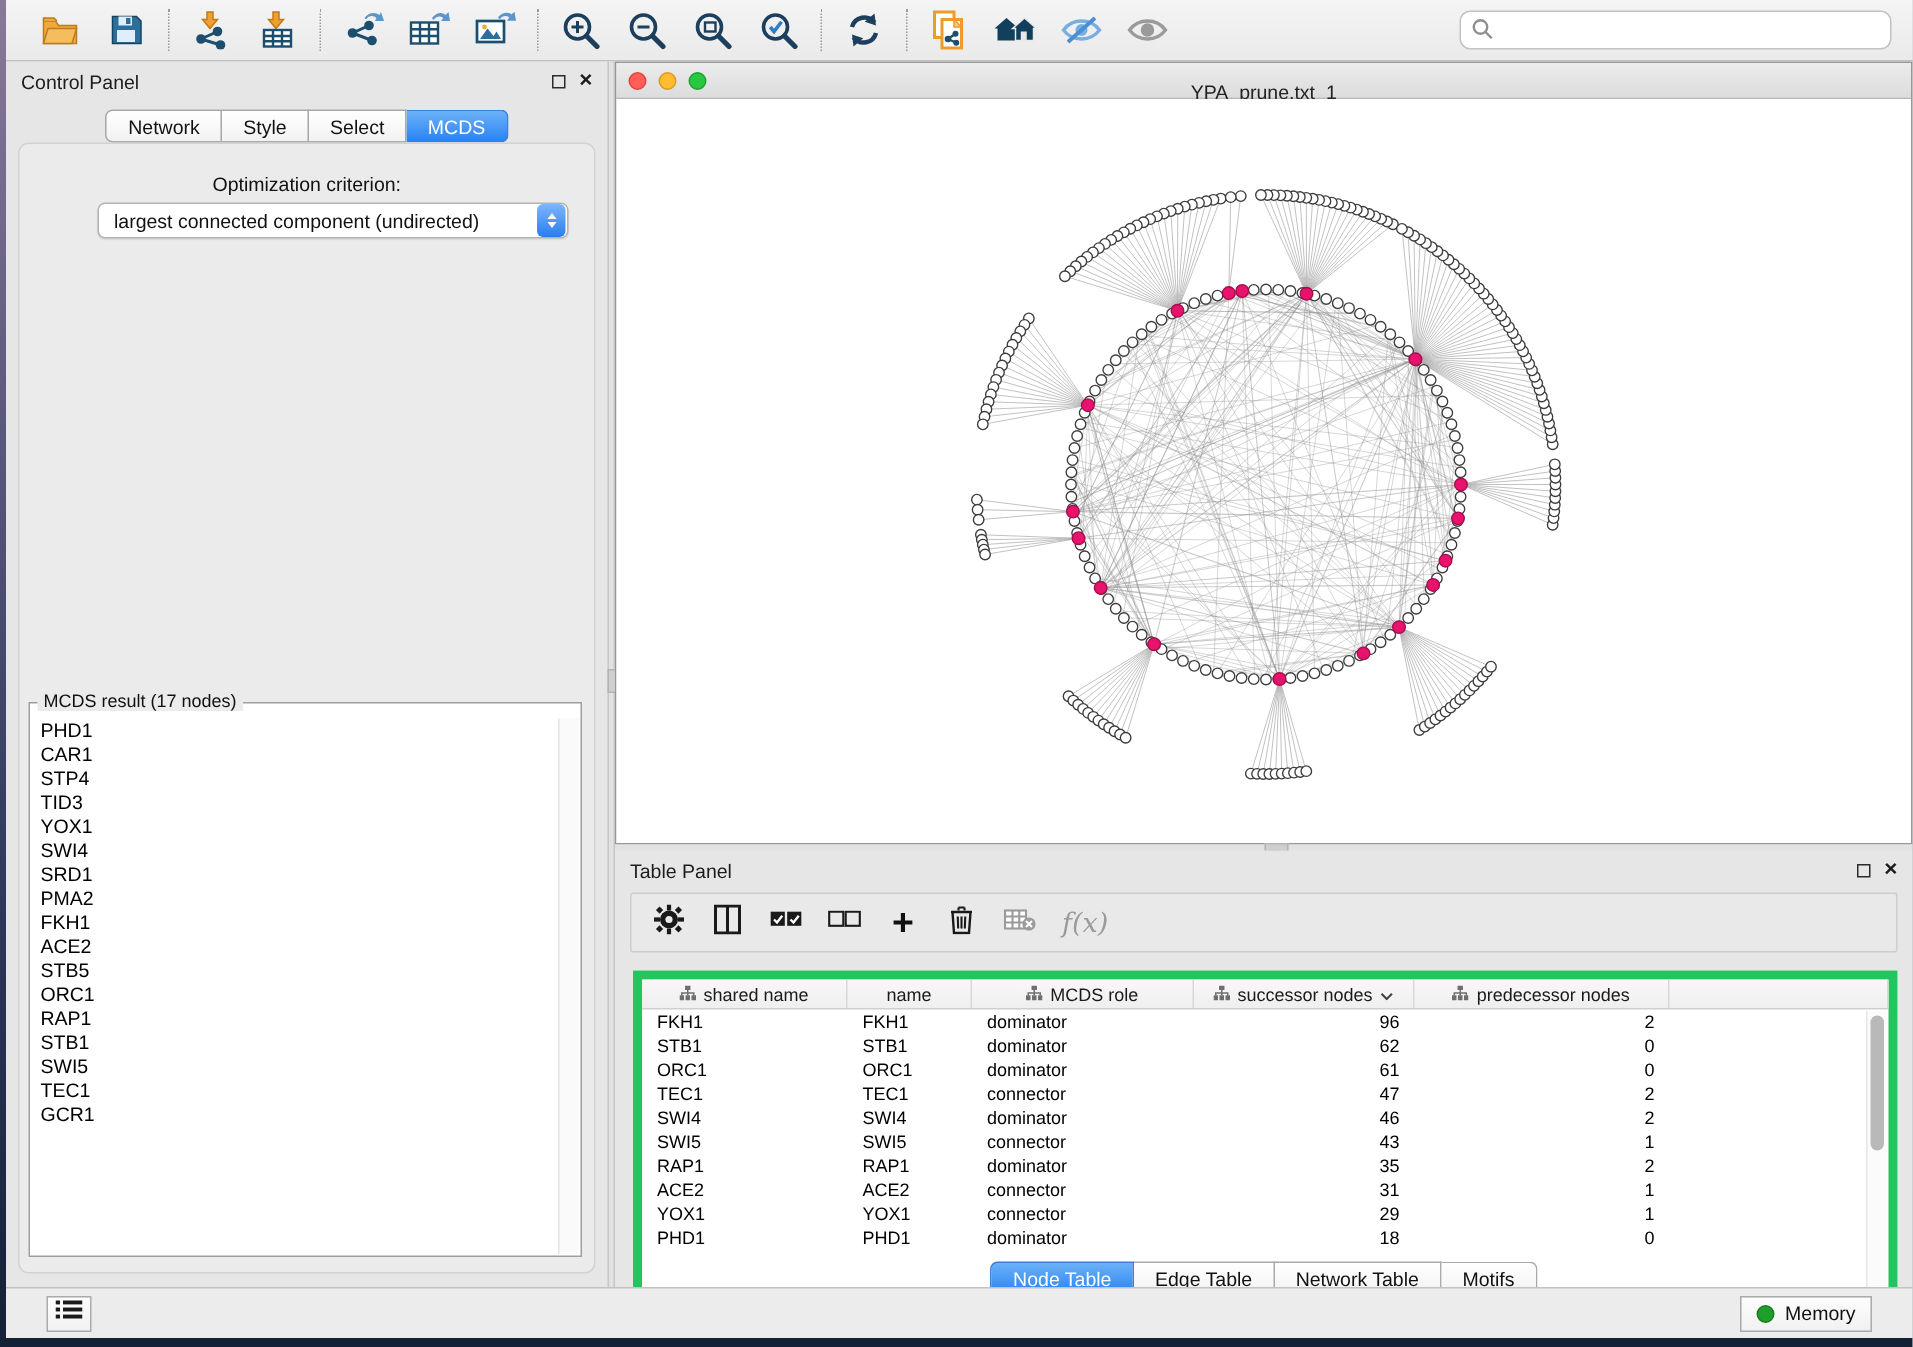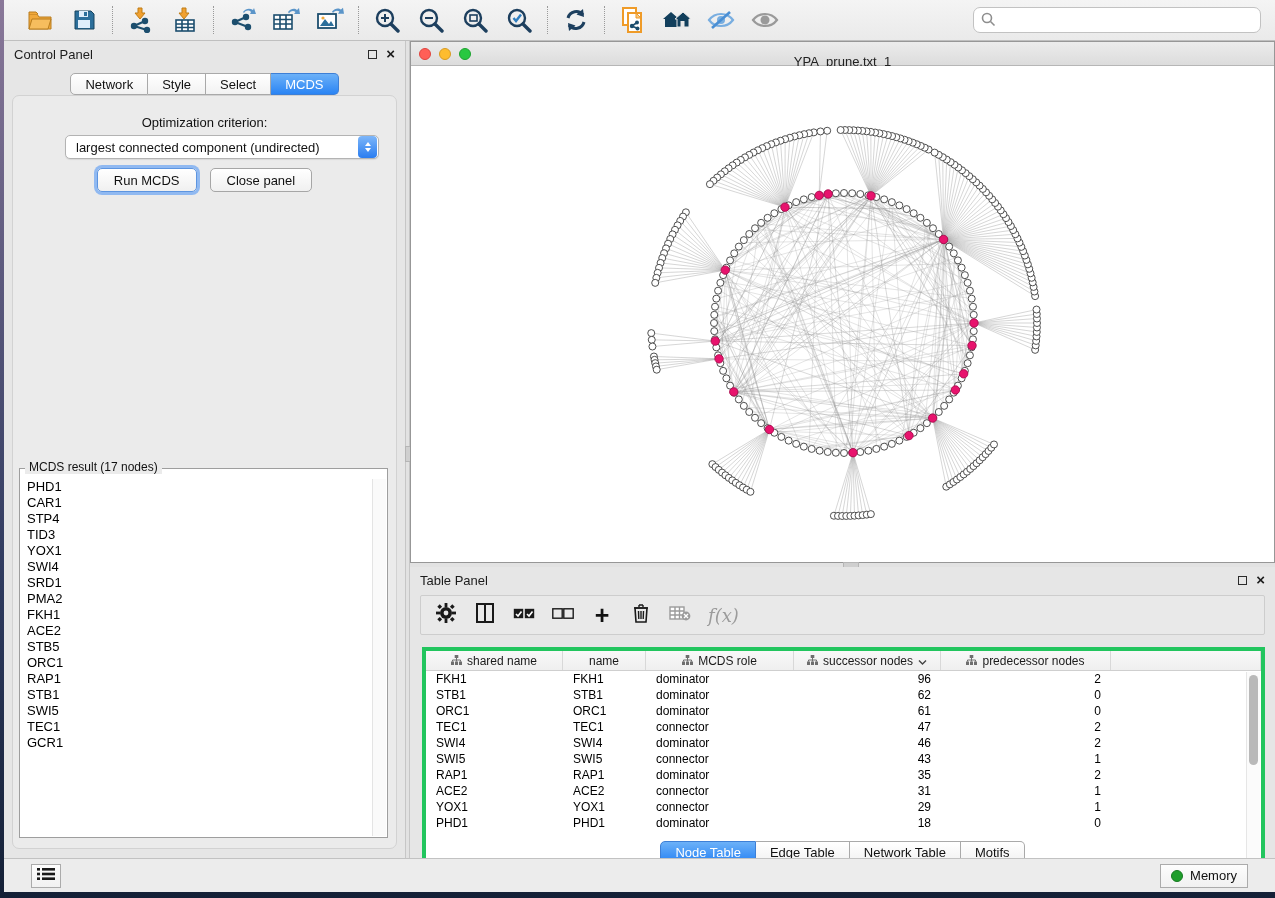--- a/index.html
+++ b/index.html
@@ -103,21 +103,21 @@
     background:#e9e9e9; border:1px solid #cdcdcd; border-radius:2px;
     display:flex; align-items:center; gap:17px; padding:0 14px; }
   .tp-icon { display:flex; align-items:center; justify-content:center; cursor:pointer;
     min-width:22px; height:26px; color:#1a1a1a; }
   .tp-icon.disabled { cursor:default; }
   .plus-glyph { font-size:25px; font-weight:bold; line-height:20px; color:#111; }
   .fx-glyph { font-family:"DejaVu Serif","Liberation Serif",serif; font-style:italic;
     font-size:18px; color:#9b9b9b; }
 
   .node-table { position:absolute; left:12px; right:10px; top:80px; height:220px;
-    background:#fff; border:4px solid #22c55e; overflow:hidden; }
+    background:#fff; border:6px solid #22c55e; overflow:hidden; }
   .nt-header { display:grid; grid-template-columns:137px 83px 148px 147px 170px 1fr;
     height:20px; background:linear-gradient(#f8f8f8,#efefef); border-bottom:1px solid #cfcfcf; }
   .nt-hcell { display:flex; align-items:center; justify-content:center; gap:5px;
     font-size:12px; color:#1a1a1a; border-right:1px solid #d8d8d8; overflow:hidden;
     cursor:pointer; }
   .nt-row { display:grid; grid-template-columns:137px 83px 148px 147px 170px 1fr; height:16px; }
   .nt-cell { font-size:12px; color:#000; line-height:16px; padding:0 10px;
     white-space:nowrap; overflow:hidden; }
   .nt-cell.num { text-align:right; }
   .nt-scroll { position:absolute; top:21px; right:1px; bottom:1px; width:14px;
@@ -343,24 +343,20 @@
         <span class="seg active">MCDS</span>
       </div>
     <div class="cp-content">
       <div class="opt-label">Optimization criterion:</div>
       <div class="dropdown">
         <span class="dd-text">largest connected component (undirected)</span>
         <span class="dd-stepper">
           <span class="tri up"></span>
             <span class="tri dn"></span>
         </span>
-      </div>
-      <div class="btn-row">
-        <button class="aq-btn focused">Run MCDS</button>
-        <button class="aq-btn">Close panel</button>
       </div>
       <div class="result-group">
         <span class="result-legend">MCDS result (17 nodes)</span>
         <div class="result-box">
           <div class="result-list">
               <div>PHD1</div>
               <div>CAR1</div>
               <div>STP4</div>
               <div>TID3</div>
               <div>YOX1</div>

